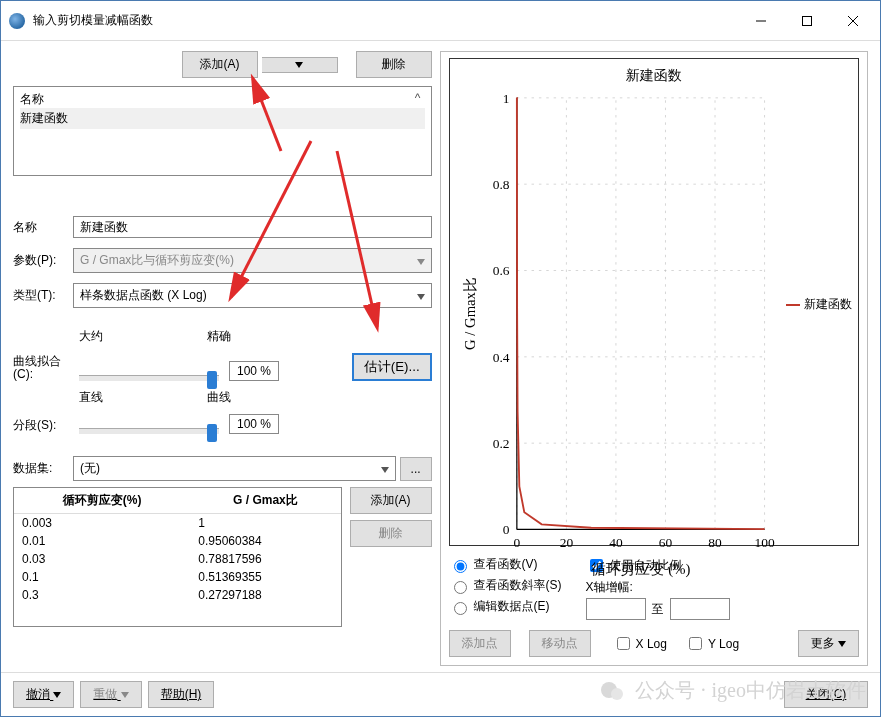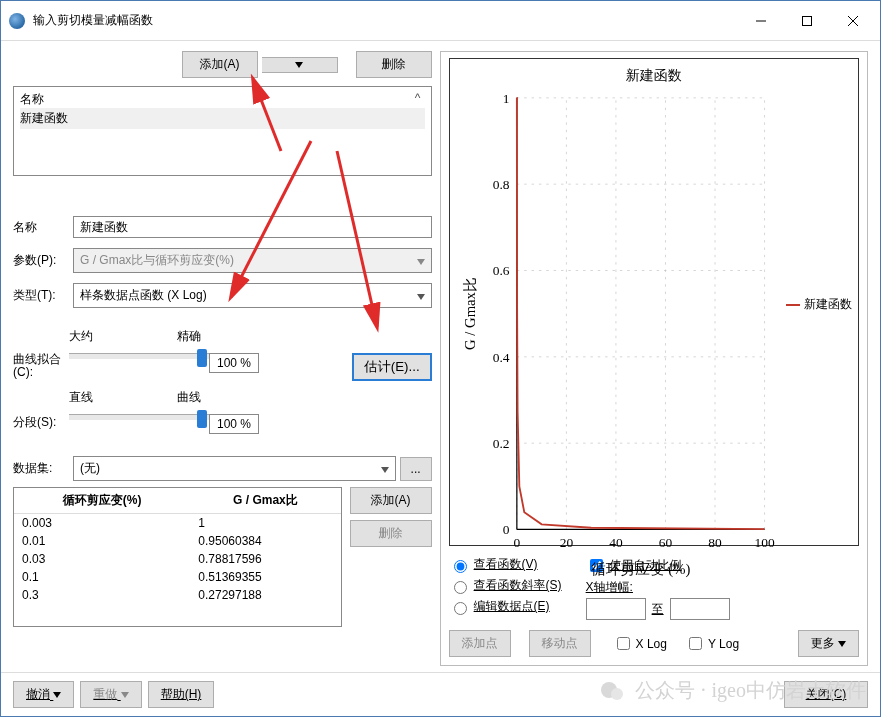--- a/index.html
+++ b/index.html
@@ -25,40 +25,40 @@
   .listbox .hdr .col { flex: 1; }
   .listbox .hdr .sort { width: 14px; text-align: center; color: #555; }
   .listbox .item { padding: 2px 0; }
   .listbox .item.sel { background: #f0f0f0; }
   .frow { display: flex; align-items: center; gap: 4px; margin-top: 4px; }
   .flabel { width: 56px; }
   input[type=text], .dropdown { border: 1px solid #888; padding: 3px 6px; font-size: 12px; background: #fff; font-family: inherit; }
   .dropdown { display: flex; align-items: center; justify-content: space-between; cursor: default; }
   .dropdown .arr { margin-left: 6px; }
   .dropdown.disabled { background: #f0f0f0; color: #888; }
-  .slider-row { display: flex; align-items: flex-start; margin-top: 2px; }
+  .slider-row { display: flex; align-items: flex-end; gap: 10px; margin-top: 2px; }
   .slider-row .slabel { width: 56px; }
   .slider-track { width: 140px; height: 6px; background: linear-gradient(#e8e8e8,#e8e8e8); border-top: 1px solid #aaa; position: relative; }
   .slider-thumb { position: absolute; top: -5px; width: 10px; height: 18px; background: #2a7dd4; border-radius: 2px; }
   .pct { border: 1px solid #888; padding: 2px 6px; min-width: 50px; text-align: center; background: #fff; }
   .estimate { border: 2px solid #2a7dd4; padding: 3px 10px; background: #e1e1e1; cursor: pointer; font-family: inherit; }
   .data-table { border: 1px solid #888; flex: 1; min-height: 140px; overflow-y: scroll; background: #fff; }
   .data-table table { width: 100%; border-collapse: collapse; }
   .data-table th { text-align: center; padding: 4px 8px; border-bottom: 1px solid #ddd; background: #fff; position: sticky; top: 0; }
   .data-table td { padding: 2px 8px; font-size: 12px; }
   .table-side { display: flex; flex-direction: column; gap: 6px; width: 82px; }
   .table-area { display: flex; gap: 8px; }
   
   .chart-frame { border: 1px solid #333; flex: 1; min-height: 0; background: #fff; padding: 8px 8px 4px 8px; display: flex; flex-direction: column; position: relative; }
   .chart-title { text-align: center; font-size: 14px; font-family: "SimSun"; margin-bottom: 4px; }
   .chart-body { flex: 1; position: relative; }
   .chart-body svg { width: 100%; height: 100%; }
   .legend-right { position: absolute; right: -2px; top: 42%; font-size: 12px; font-family: "SimSun"; display: flex; align-items: center; gap: 4px; }
   .legend-line { display: inline-block; width: 14px; height: 0; border-top: 2px solid #c0392b; }
-  .view-opts { display: flex; gap: 24px; margin-top: 4px; text-decoration: underline; }
+  .view-opts { display: flex; gap: 24px; margin-top: 4px; }
   .radios label, .checks label { display: flex; align-items: center; gap: 4px; margin-bottom: 4px; font-size: 12px; }
   .range-row { display: flex; align-items: center; gap: 6px; margin-top: 2px; }
   .range-row input { width: 60px; }
   .tool-row { display: flex; align-items: center; gap: 18px; margin-top: 4px; }
   .statusbar { padding: 8px 12px; border-top: 1px solid #ddd; display: flex; align-items: center; justify-content: space-between; text-decoration: underline; }
   .statusbar .left-btns { display: flex; gap: 6px; }
   .watermark { position: absolute; right: 14px; bottom: 12px; color: #d3d3d3; font-size: 20px; display: flex; align-items: center; gap: 10px; font-family: "Microsoft YaHei"; pointer-events: none; justify-content: flex-end; }
   
   .anno { position: absolute; pointer-events: none; }
 </style>

